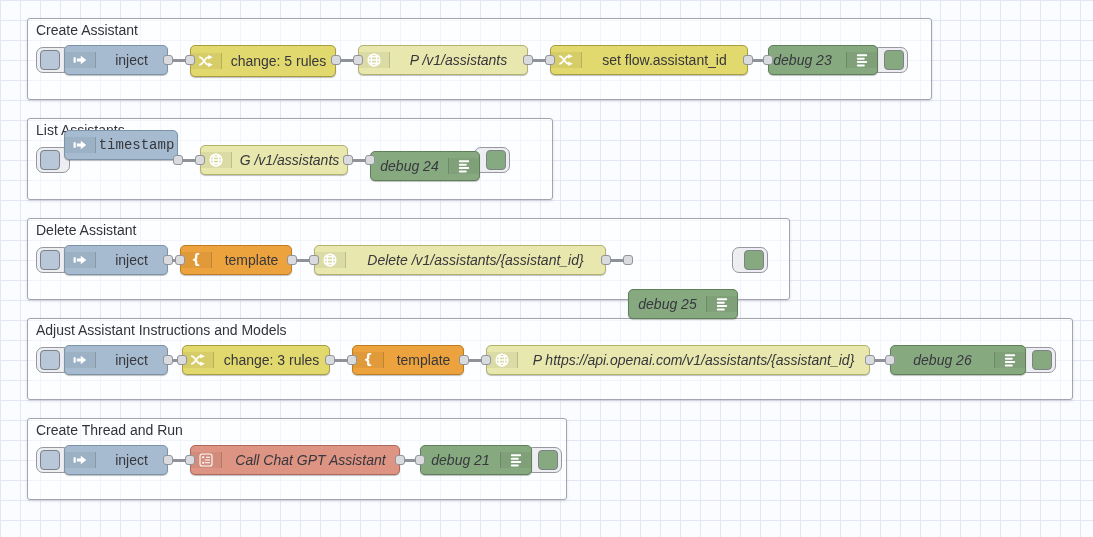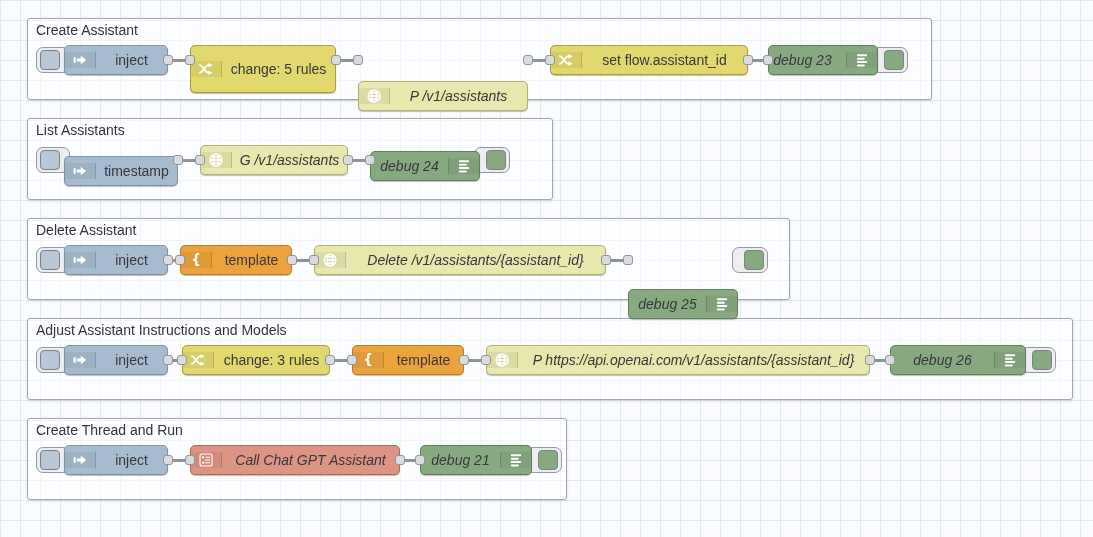--- a/index.html
+++ b/index.html
@@ -48,36 +48,36 @@
     <div class="btn" style="left: 40px; top: 50px; background: rgb(185, 200, 216);"></div>
     <div class="node" style="left: 64px; top: 45px; width: 104px; height: 30px; background: rgb(166, 187, 207); border-color: rgb(125, 147, 167);">
       <div class="icon-strip left">
         <svg width="16" height="16" viewBox="0 0 20 20">
           <path d="M2 6.5h2.6v7H2z M6 8h5V4.8L17.8 10 11 15.2V12H6z" fill="#fff"></path>
         </svg>
       </div>
       <div class="node-label">inject</div>
     </div>
     <div class="port" style="left: 163px; top: 55px; background: rgb(217, 219, 222); border-color: rgb(144, 147, 154);"></div>
-    <div class="node" style="left: 190px; top: 45px; width: 146px; height: 48px; background: rgb(226, 217, 110); border-color: rgb(169, 157, 60);">
+    <div class="node" style="left: 190px; top: 45px; width: 146px; height: 32px; background: rgb(226, 217, 110); border-color: rgb(169, 157, 60);">
       <div class="icon-strip left">
         <svg width="16" height="16" viewBox="0 0 20 20">
           <g fill="none" stroke="#fff" stroke-width="2.2">
             <path d="M1.5 14.8 C7 14.8 8 5.2 13.5 5.2"></path>
             <path d="M1.5 5.2 C7 5.2 8 14.8 13.5 14.8"></path>
           </g>
           <path d="M12.8 2.4 L18.5 5.2 L12.8 8 z" fill="#fff"></path>
           <path d="M12.8 12 L18.5 14.8 L12.8 17.6 z" fill="#fff"></path>
         </svg>
       </div>
       <div class="node-label">change: 5 rules</div>
     </div>
     <div class="port" style="left: 185px; top: 55px; background: rgb(217, 219, 222); border-color: rgb(144, 147, 154);"></div>
     <div class="port" style="left: 331px; top: 55px; background: rgb(217, 219, 222); border-color: rgb(144, 147, 154);"></div>
-    <div class="node" style="left: 358px; top: 45px; width: 170px; height: 30px; background: rgb(231, 231, 174); border-color: rgb(178, 178, 110); margin-top: 36px;">
+    <div class="node" style="left: 358px; top: 45px; width: 170px; height: 30px; background: rgb(231, 231, 174); border-color: rgb(178, 178, 110);">
       <div class="icon-strip left">
         <svg width="16" height="16" viewBox="0 0 20 20">
           <g fill="none" stroke="#fff" stroke-width="1.7">
             <circle cx="10" cy="10" r="7.4"></circle>
             <ellipse cx="10" cy="10" rx="3.4" ry="7.4"></ellipse>
             <path d="M2.7 10h14.6 M4 5.9h12 M4 14.1h12"></path>
           </g>
         </svg>
       </div>
       <div class="node-label italic">P /v1/assistants</div>
@@ -115,21 +115,21 @@
       </div>
     </div>
     <div class="port" style="left: 763px; top: 55px; background: rgb(217, 219, 222); border-color: rgb(144, 147, 154);"></div>
     <div class="group" style="left: 27px; top: 118px; width: 526px; height: 82px;">
       <div class="group-label">List Assistants</div>
     </div>
     <div class="wire" style="left: 182px; top: 158.5px; width: 14px; height: 3px; background: rgb(143, 146, 153);"></div>
     <div class="wire" style="left: 352px; top: 158.5px; width: 14px; height: 3px; background: rgb(143, 146, 153);"></div>
     <div class="btn-tab" style="left: 36px; top: 147px; width: 34px; height: 26px;"></div>
     <div class="btn" style="left: 40px; top: 150px; background: rgb(185, 200, 216);"></div>
-    <div class="node" style="left: 64px; top: 156px; width: 114px; height: 30px; background: rgb(166, 187, 207); border-color: rgb(125, 147, 167);">
+    <div class="node" style="left: 64px; top: 130px; width: 114px; height: 30px; background: rgb(166, 187, 207); border-color: rgb(125, 147, 167); font-family: Liberation Mono, monospace;">
       <div class="icon-strip left">
         <svg width="16" height="16" viewBox="0 0 20 20">
           <path d="M2 6.5h2.6v7H2z M6 8h5V4.8L17.8 10 11 15.2V12H6z" fill="#fff"></path>
         </svg>
       </div>
       <div class="node-label">timestamp</div>
     </div>
     <div class="port" style="left: 173px; top: 155px; background: rgb(217, 219, 222); border-color: rgb(144, 147, 154);"></div>
     <div class="node" style="left: 200px; top: 145px; width: 148px; height: 30px; background: rgb(231, 231, 174); border-color: rgb(178, 178, 110);">
       <div class="icon-strip left">

